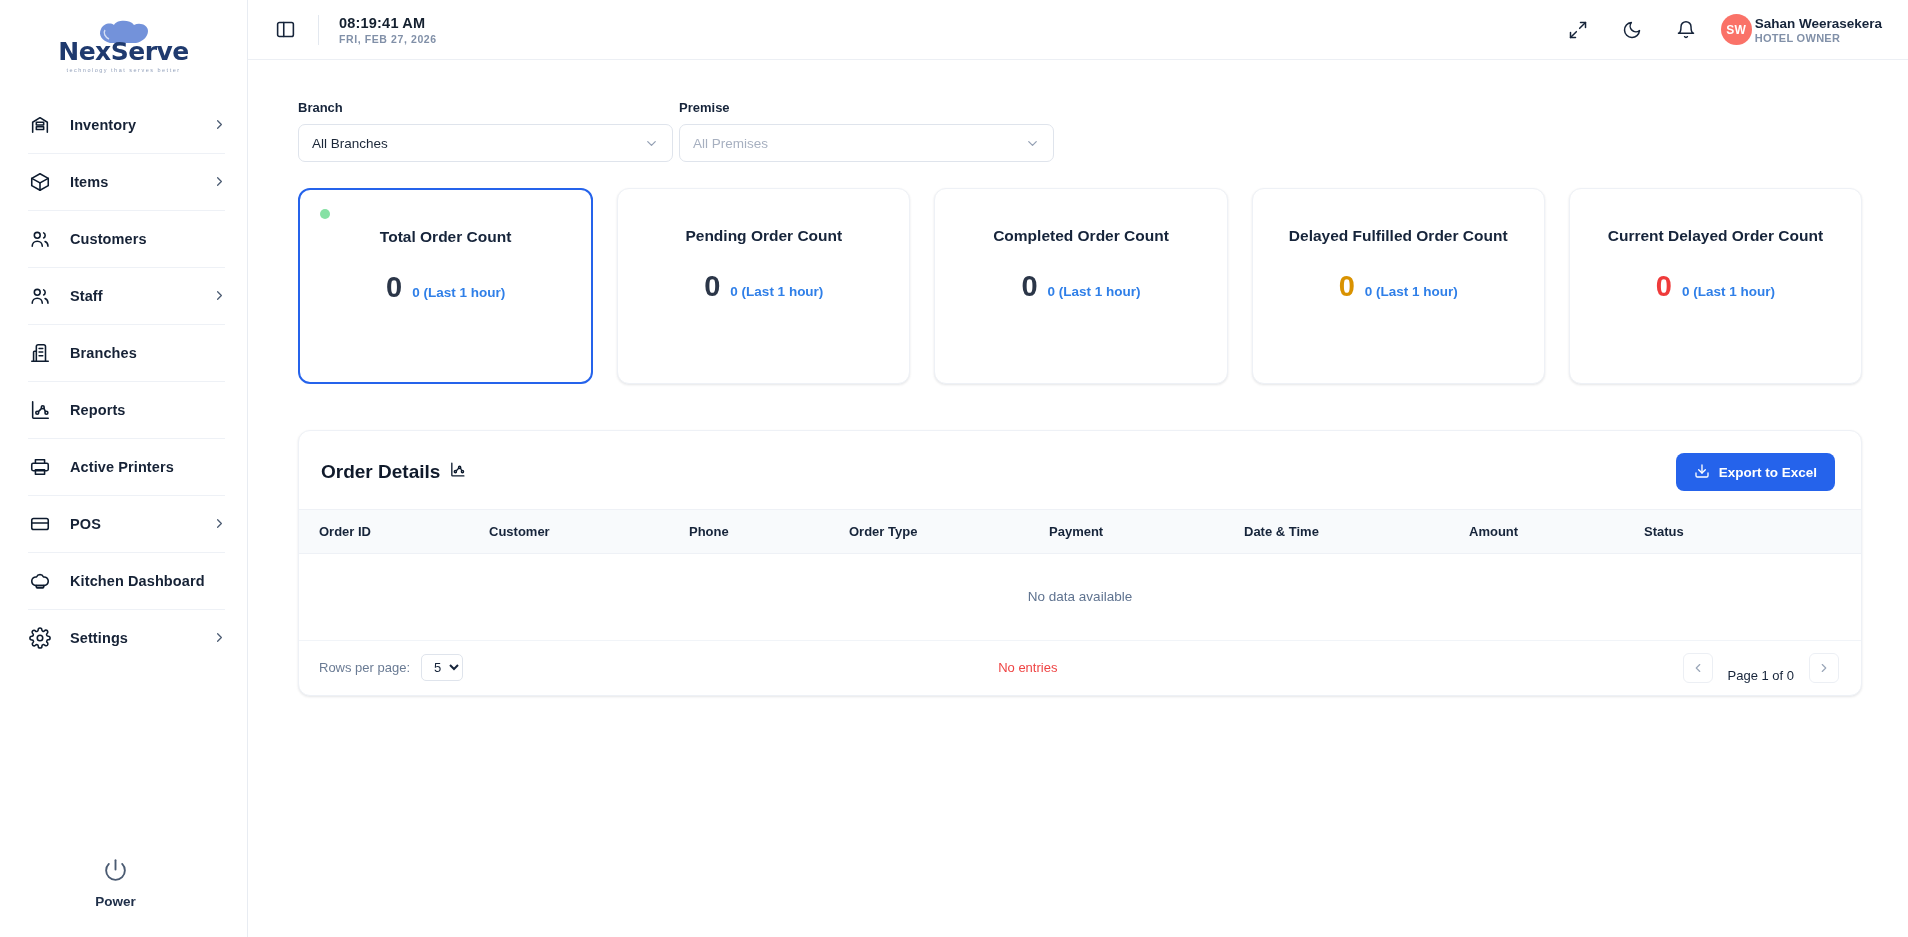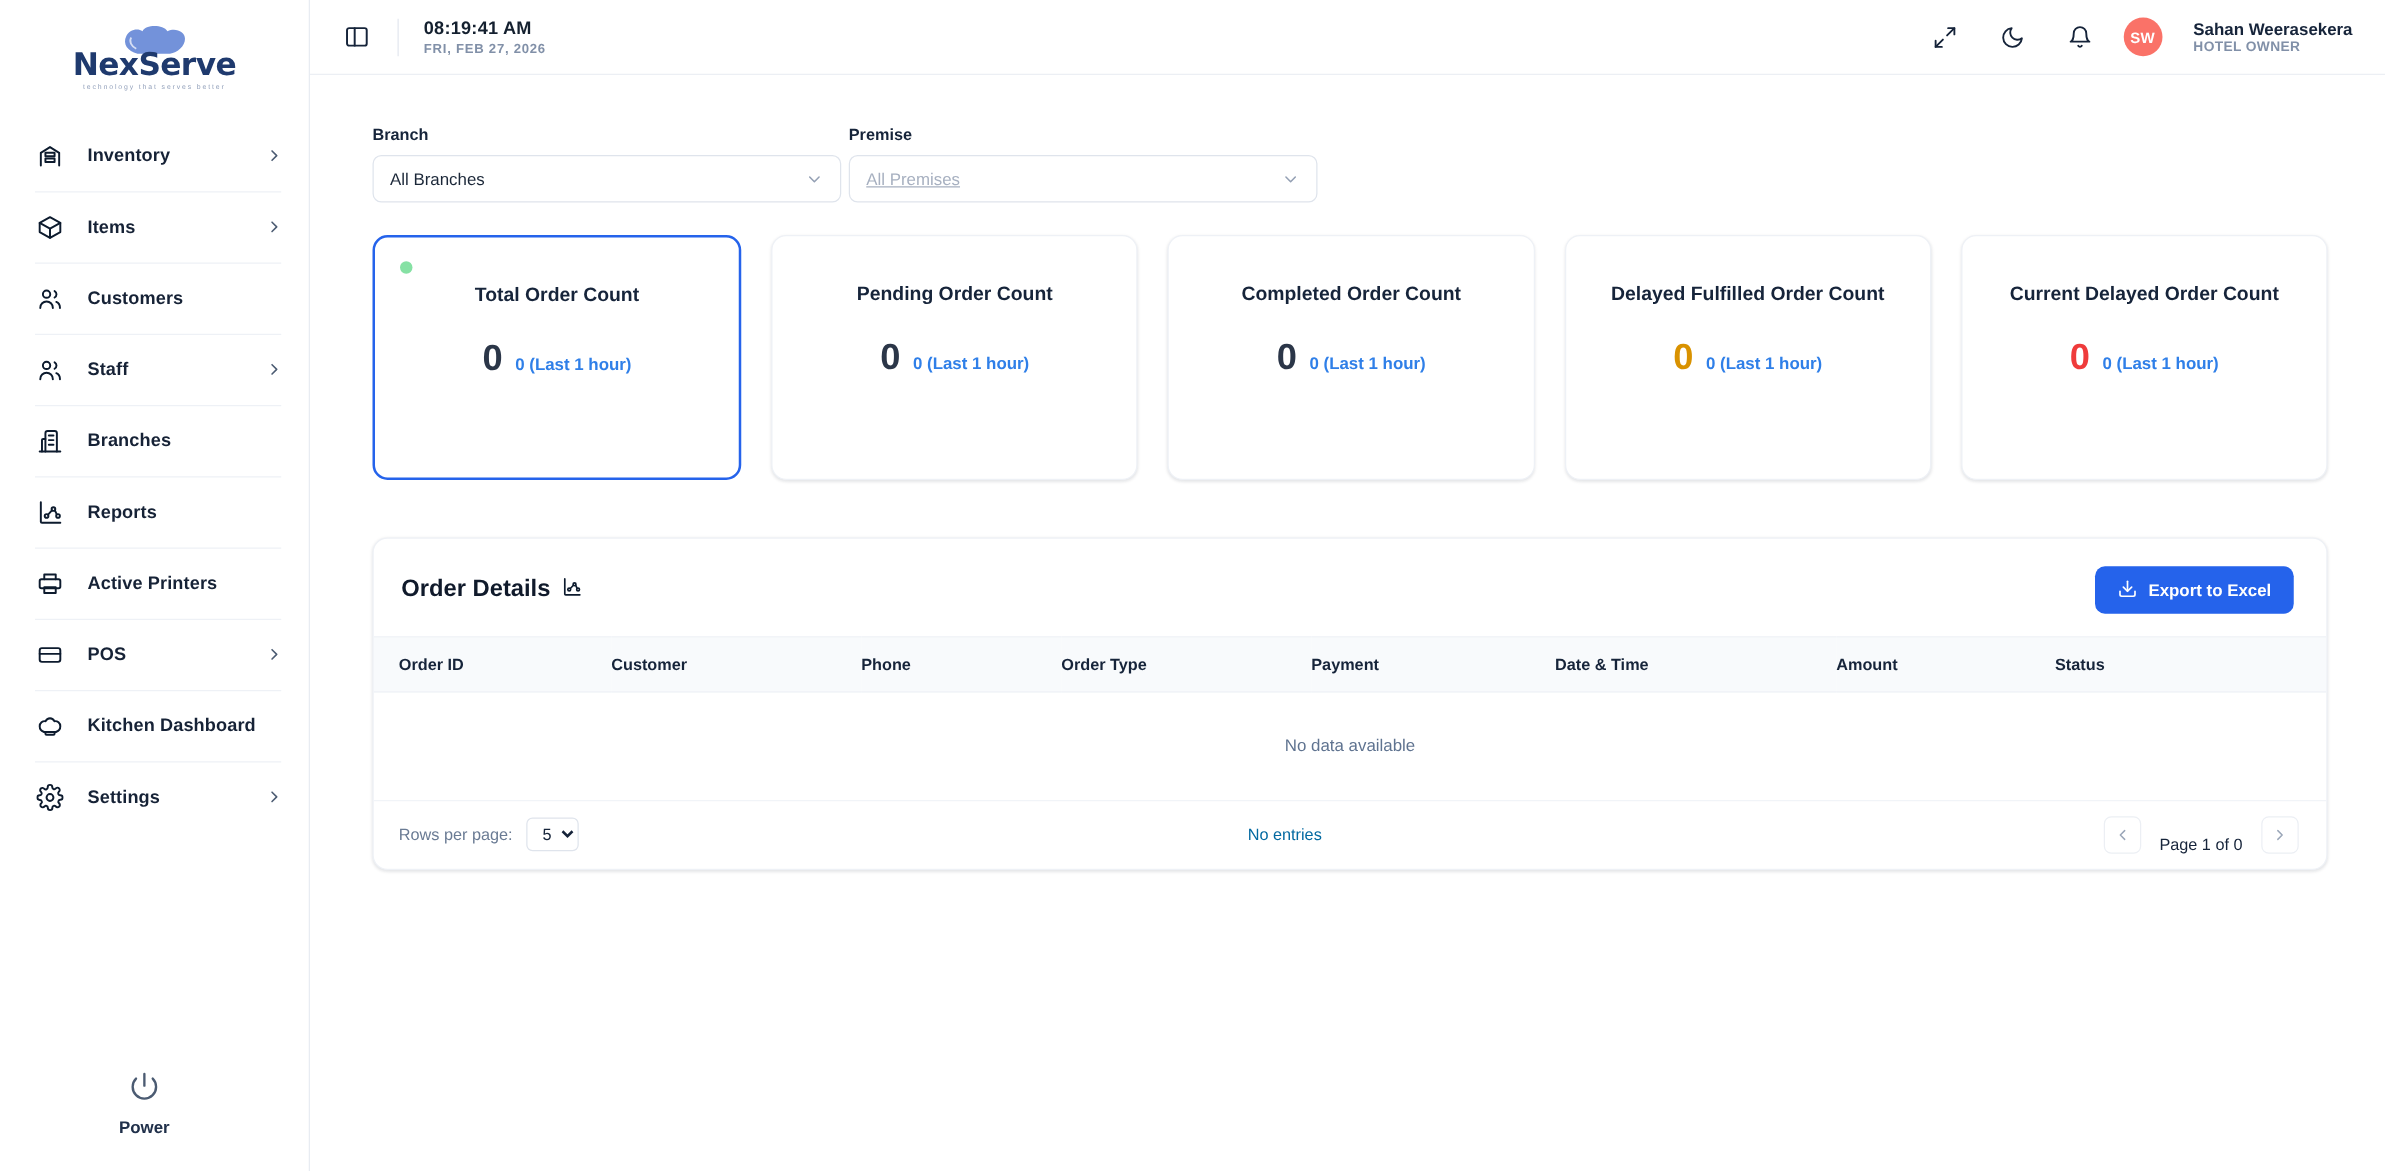--- a/index.html
+++ b/index.html
@@ -79,21 +79,21 @@
     width: 30px; height: 30px; display: flex; align-items: center; justify-content: center;
     cursor: pointer; color: #16243a;
   }
   .vsep { width: 1px; height: 30px; background: #e3e8ef; margin: 0 20px 0 18px; }
   .clock-block { display: flex; flex-direction: column; justify-content: center; gap: 2px; }
   .clock-time { font-size: 14.5px; font-weight: bold; color: #14202f; letter-spacing: 0.2px; }
   .clock-date { font-size: 10.5px; font-weight: bold; color: #8190a8; letter-spacing: 0.6px; }
   .topbar-spacer { flex: 1 1 auto; }
   .top-actions { display: flex; align-items: center; gap: 28px; }
   .icon-btn { width: 26px; height: 26px; display: flex; align-items: center; justify-content: center; cursor: pointer; color: #16243a; }
-  .user-block { display: flex; align-items: center; gap: 25px; margin-left: 22px; cursor: pointer; }
+  .user-block { display: flex; align-items: center; gap: 3px; margin-left: 22px; cursor: pointer; }
   .avatar {
     width: 31px; height: 31px; border-radius: 50%;
     background: #fa7268; color: #fff;
     display: flex; align-items: center; justify-content: center;
     font-size: 12px; font-weight: bold; letter-spacing: 0.3px;
   }
   .user-meta { display: flex; flex-direction: column; gap: 1px; }
   .user-name { font-size: 13.5px; font-weight: bold; color: #16243a; }
   .user-role { font-size: 11px; color: #8190a8; font-weight: bold; letter-spacing: 0.3px; }
 
@@ -102,21 +102,21 @@
   
   .filters { display: flex; gap: 6px; margin-bottom: 26px; }
   .filter-field { width: 375px; }
   .filter-label { font-size: 13px; font-weight: bold; color: #16243a; margin-bottom: 9px; }
   .select-box {
     height: 38px; border: 1px solid #dfe4ec; border-radius: 7px;
     background: #fff; display: flex; align-items: center;
     padding: 0 13px; cursor: pointer;
   }
   .select-value { flex: 1 1 auto; font-size: 13.5px; color: #1b2738; }
-  .select-value.placeholder { color: #a7b0c0; text-decoration: underline; }
+  .select-value.placeholder { color: #a7b0c0; }
   .select-caret { color: #94a0b4; display: flex; align-items: center; }
 
   
   .stat-row { display: flex; gap: 24px; margin-bottom: 46px; }
   .stat-card {
     flex: 1 1 0; min-width: 0; height: 196px;
     background: #ffffff; border-radius: 12px;
     border: 1px solid #eef1f6;
     box-shadow: 0 1px 3px rgba(16,24,40,0.07), 0 1px 2px rgba(16,24,40,0.04);
     display: flex; flex-direction: column; align-items: center;
@@ -177,21 +177,21 @@
   .panel-foot {
     display: flex; align-items: center; height: 55px;
     padding: 0 22px 0 20px; border-top: 1px solid #f1f4f8;
   }
   .rows-label { font-size: 13px; color: #6a7b94; margin-right: 11px; }
   .rows-select {
     height: 27px; border: 1px solid #dfe4ec; border-radius: 5px;
     background: #fff; font-size: 13px; color: #16243a; padding: 0 4px 0 8px;
     font-family: "Liberation Sans", sans-serif; cursor: pointer;
   }
-  .foot-center { flex: 1 1 auto; text-align: center; font-size: 13px; color: #0369a1; margin-left: -90px; }
+  .foot-center { flex: 1 1 auto; text-align: center; font-size: 13px; color: #ef4444; margin-left: -90px; }
   .pager { display: flex; align-items: flex-end; }
   .pager-btn {
     width: 30px; height: 30px; border: 1px solid #eceff4; border-radius: 6px;
     background: #fff; display: flex; align-items: center; justify-content: center;
     color: #9aa6b8; cursor: pointer;
   }
   .pager-text { font-size: 13px; color: #16243a; padding: 0 15px; }
 </style>
 </head>
 <body>

